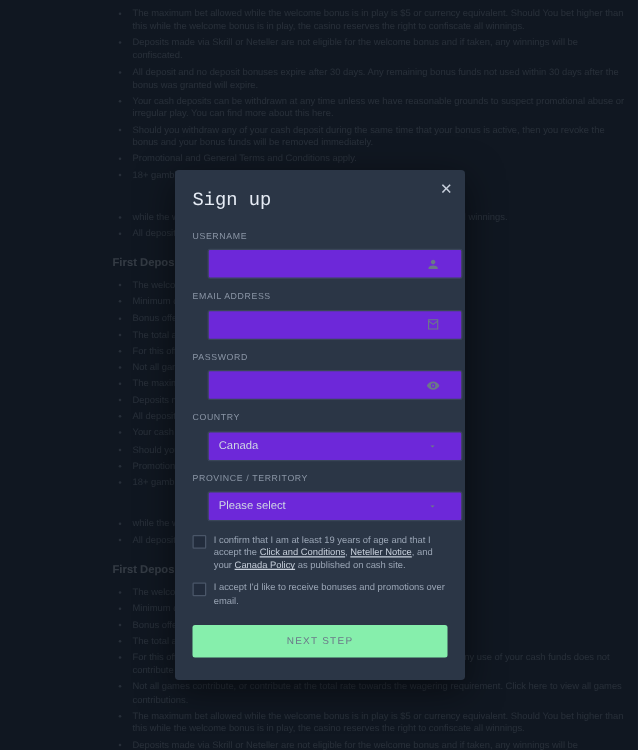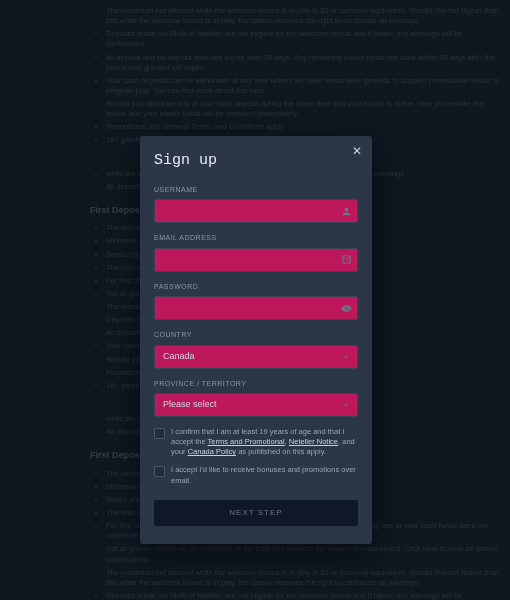--- a/index.html
+++ b/index.html
@@ -32,24 +32,25 @@
     width: 14px; height: 14px;
     color: #c8d0dc; font-size: 12px;
     cursor: pointer; display:flex; align-items:center; justify-content:center;
   }
   .modal h2 { color: #e6ecf5; font-size: 15px; font-weight: 400; margin-bottom: 12px; font-family: Liberation Mono, monospace; }
   .form-group { margin-bottom: 10px; }
   .form-label { font-size: 7px; letter-spacing: 0.5px; color: #8b96a6; display:block; margin-bottom:4px; text-transform: uppercase; }
   .input-wrap { position: relative; }
   .text-input, .select-input {
     width: 100%; height: 24px;
-    background: #be185d; border: 1px solid #3a4658;
+    background: #6d28d9; border: 1px solid #3a4658;
     border-radius: 2px; color: #d0d8e4;
     padding: 0 26px 0 8px; font-size: 9px;
     outline: none;
+    margin-left: 12px;
   }
   .select-input { appearance: none; cursor: pointer; }
   .input-icon {
     position: absolute; right: 6px; top: 50%; transform: translateY(-50%);
     width: 12px; height: 12px; color: #6b7889;
     display:flex; align-items:center; justify-content:center;
   }
   .input-icon svg { width: 11px; height: 11px; fill: currentColor; }
   .chevron-icon svg { width: 8px; height: 8px; }
 
@@ -57,21 +58,21 @@
   .checkbox {
     width: 11px; height: 11px; min-width: 11px;
     border: 1px solid #4a5668; background: #222c3c;
     border-radius: 1px; cursor: pointer; margin-top: 1px;
   }
   .checkbox-label { font-size: 7.5px; line-height: 1.35; color: #9aa5b5; }
   .checkbox-label a { color: #c8d0dc; text-decoration: underline; }
 
   .next-btn {
     width: 100%; height: 26px;
-    background: #0f172a; border: none; border-radius: 2px;
+    background: #86efac; border: none; border-radius: 2px;
     color: #6b7889; font-size: 8px; letter-spacing: 1px;
     cursor: pointer; margin-top: 6px;
   }
 </style>
 </head>
 <body>
 
 <div class="bg-content">
   <ul>
     <li>The maximum bet allowed while the welcome bonus is in play is $5 or currency equivalent. Should You bet higher than this while the welcome bonus is in play, the casino reserves the right to confiscate all winnings.</li>
@@ -192,21 +193,21 @@
         <svg viewBox="0 0 24 24">
             <path d="M7 10l5 5 5-5z"></path>
           </svg>
       </span>
     </div>
   </div>
 
   <div class="checkbox-row">
     <div class="checkbox"></div>
     <div class="checkbox-label">
-      <span>I confirm that I am at least 19 years of age and that I accept the </span><a>Terms and Promotional</a><span>, </span><a>Neteller Notice</a><span>, and your </span><a>Canada Policy</a><span> as published on this apply.</span>
+      <span>I confirm that I am at least 19 years of age and that I accept the </span><a>Click and Conditions</a><span>, </span><a>Neteller Notice</a><span>, and your </span><a>Canada Policy</a><span> as published on cash site.</span>
     </div>
   </div>
 
   <div class="checkbox-row">
     <div class="checkbox"></div>
     <div class="checkbox-label">I accept I'd like to receive bonuses and promotions over email.</div>
   </div>
 
   <button class="next-btn">NEXT STEP</button>
 </div>

